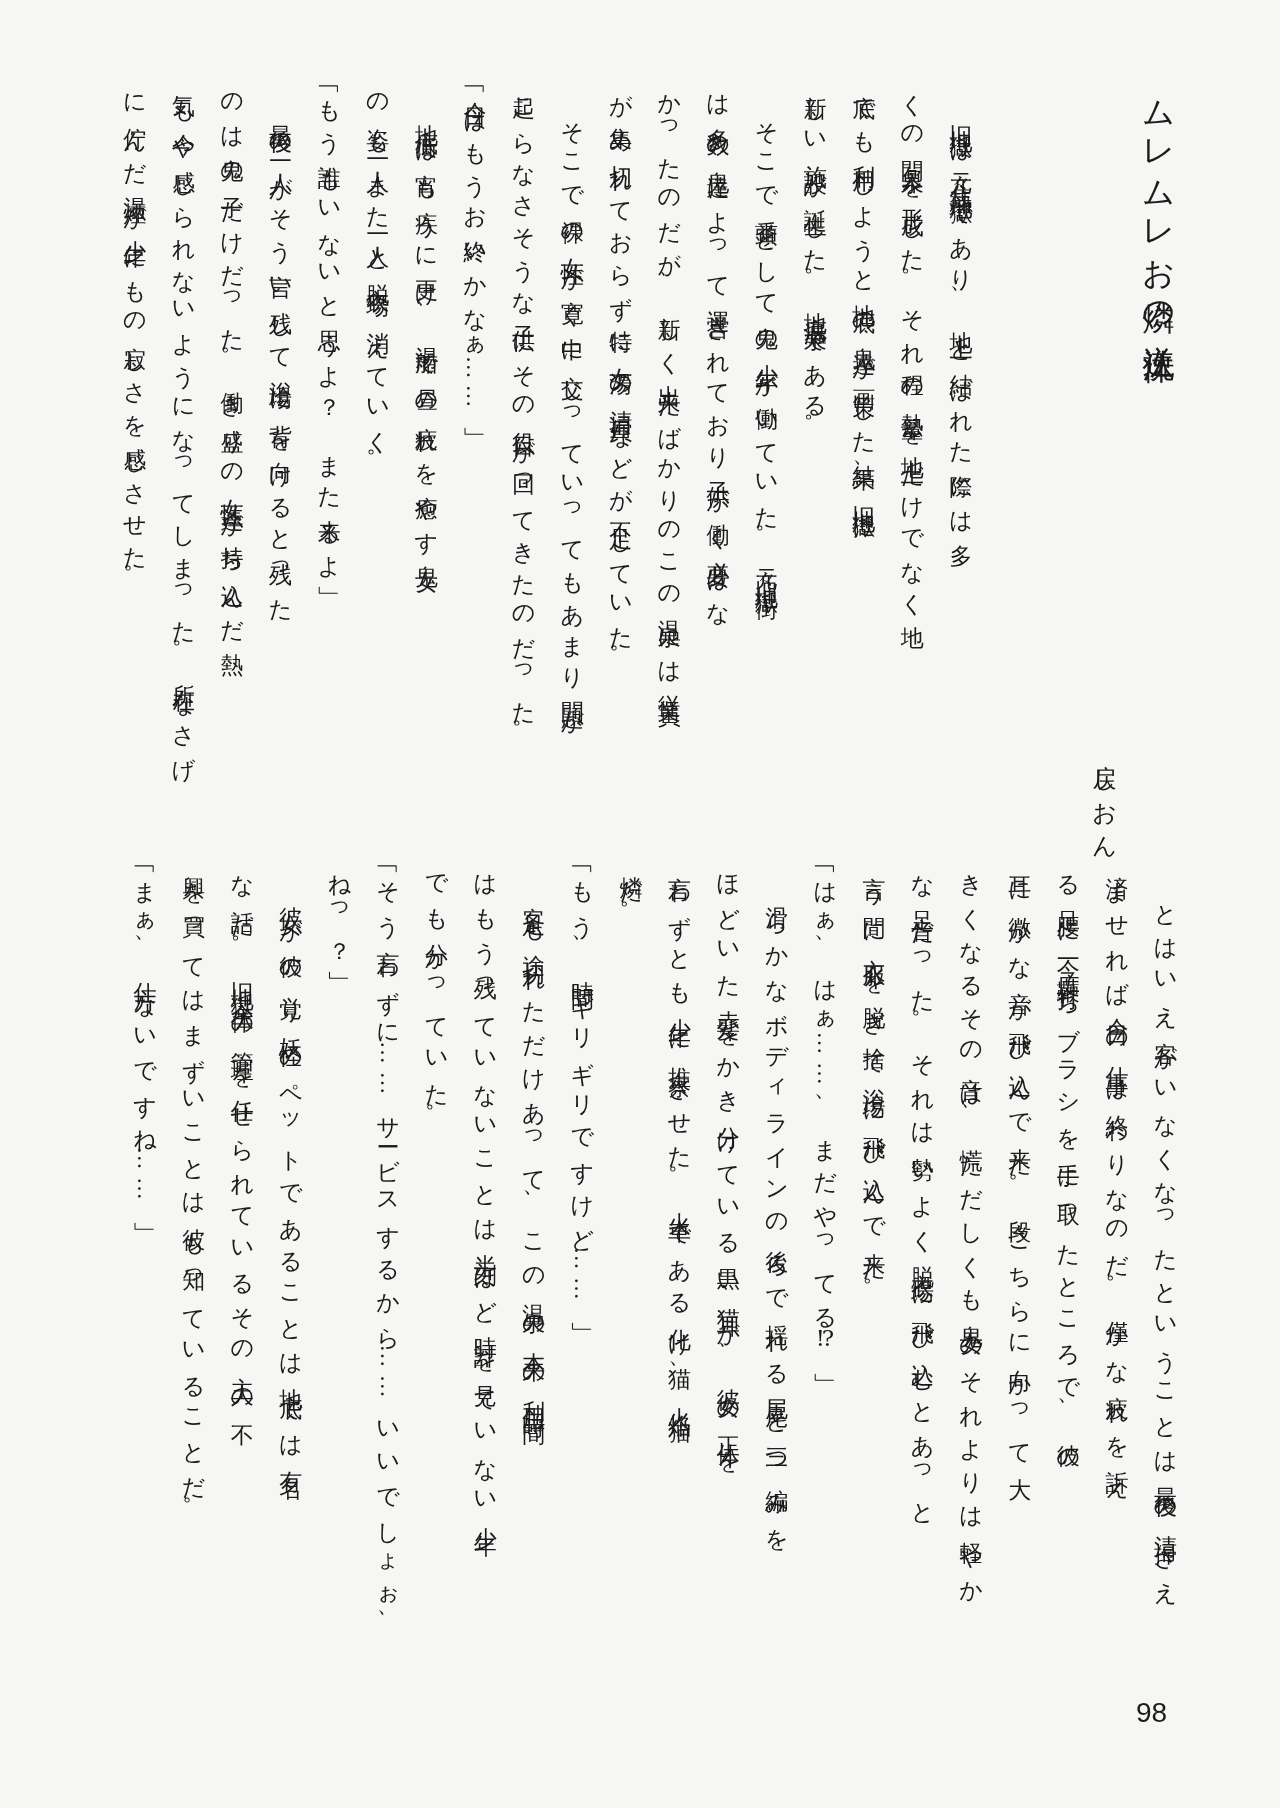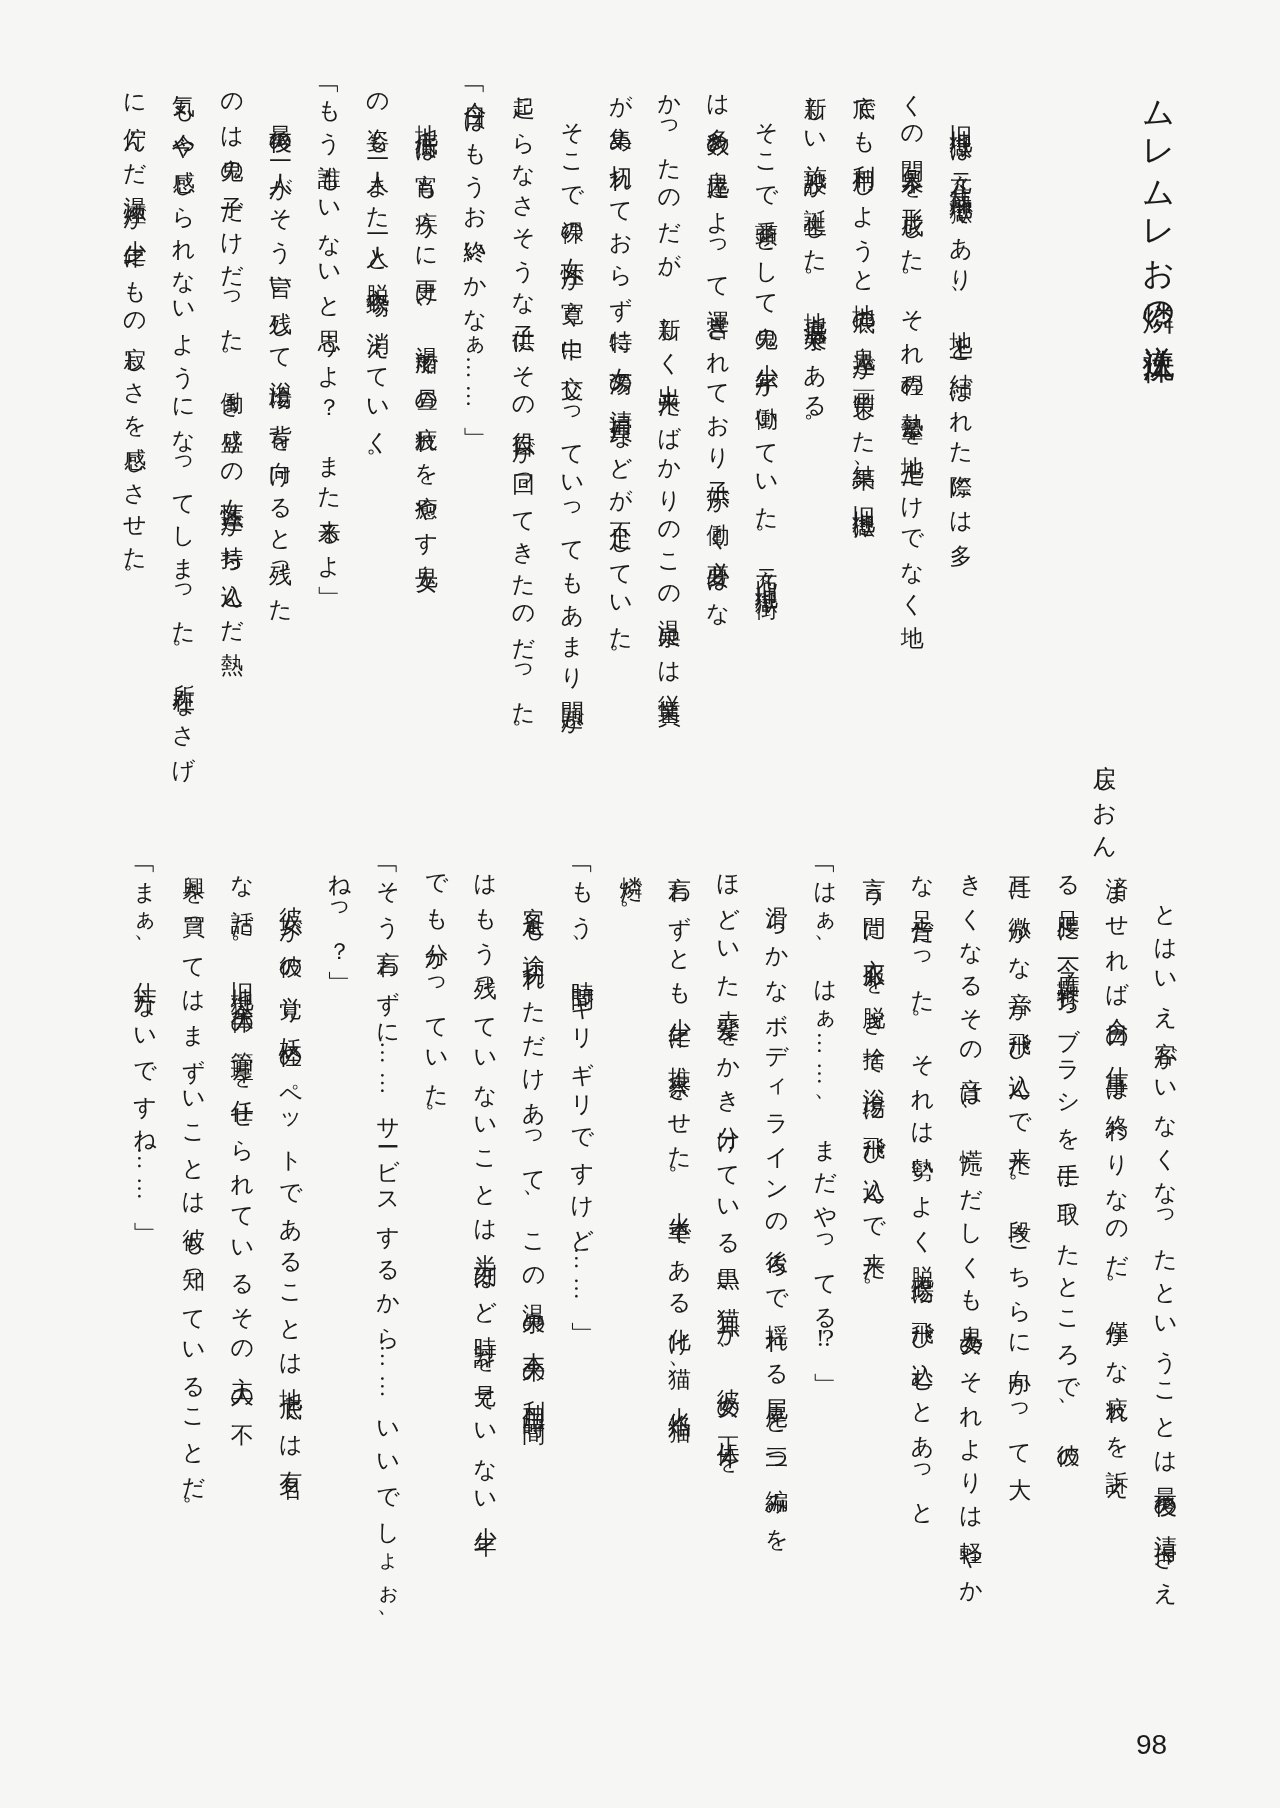--- a/index.html
+++ b/index.html
@@ -52,21 +52,20 @@
   .upper .vcol:nth-child(3) { margin-block-start: 120px; }
 
   .page-number {
     position: absolute;
     left: 1136px;
     top: 1698px;
     font-family: "Liberation Sans", "DejaVu Sans", sans-serif;
     font-size: 28px;
     line-height: 30px;
     color: #1b1b1b;
-    margin-top: 32px;
   }
 </style>
 </head>
 <body>
 
 <div class="band upper">
   <div class="vcol title">ムレムレお燐の逆洗体</div>
   <div class="vcol author">戻しおん</div>
 <div class="vcol body">　旧地獄は元々焦熱地獄であり、地上と結ばれた際には多</div>
     <div class="vcol body">くの間欠泉を形成した。それ程の熱量を地上だけでなく地</div>

